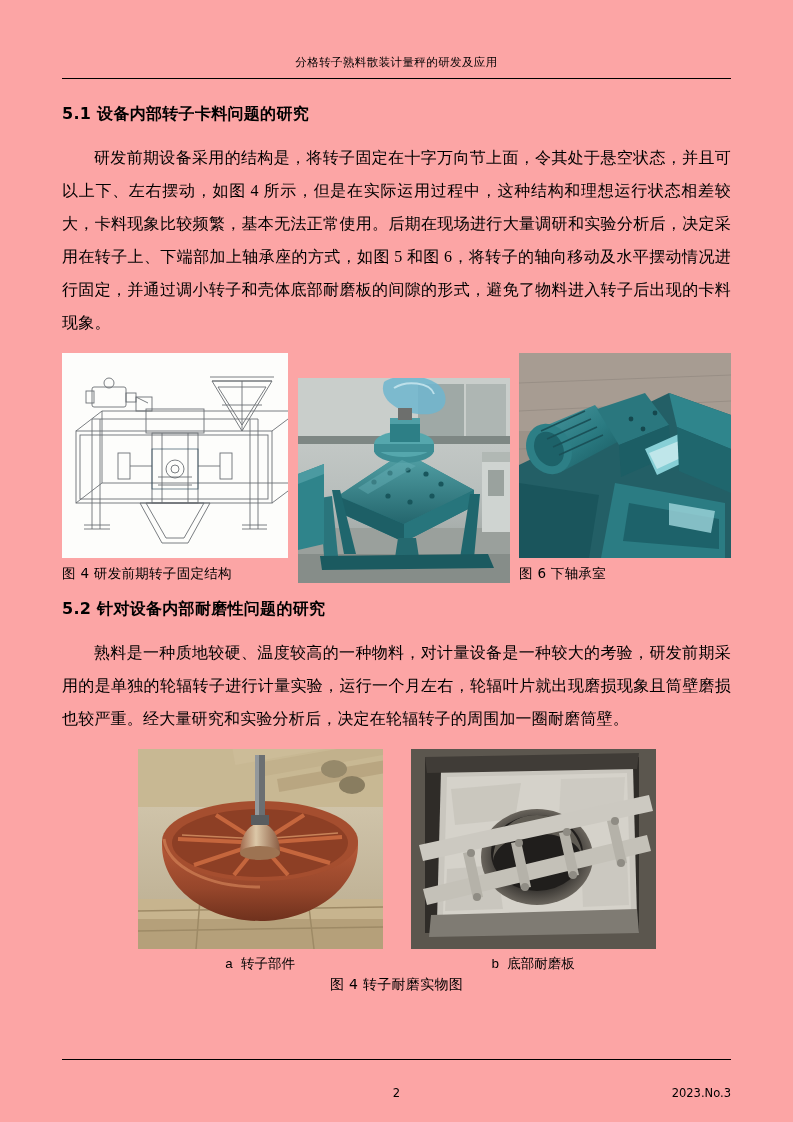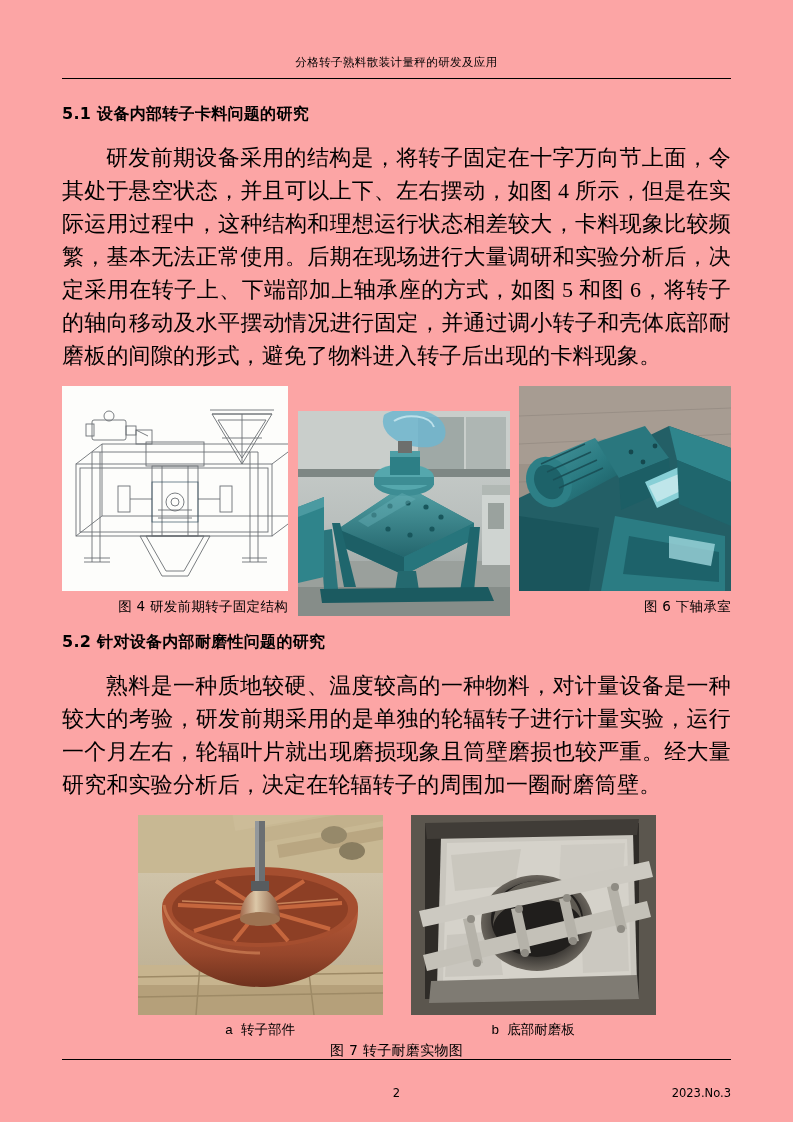--- a/index.html
+++ b/index.html
@@ -56,37 +56,37 @@
     letter-spacing: 0.5px;
   }
   h3.subsec {
     font-family: "DejaVu Sans", sans-serif;
     font-size: 16px;
     font-weight: bold;
     margin: 16px 0 6px 0;
     letter-spacing: 0.3px;
   }
   p.body {
-    font-size: 22px;
+    font-size: 16px;
     line-height: 33px;
     text-align: justify;
     text-justify: inter-ideograph;
     margin: 16px 0 0 0;
     text-indent: 2em;
     letter-spacing: 0.2px;
   }
 
   
   .figrow {
     display: flex;
     justify-content: space-between;
     align-items: flex-end;
     margin-top: 14px;
   }
-  .figure { text-align: right; }
+  .figure { text-align: left; }
   .figcap {
     font-family: "DejaVu Sans", sans-serif;
     font-size: 13.5px;
     margin-top: 7px;
     letter-spacing: 0.3px;
   }
 
   .imgbox {
     position: relative;
     overflow: hidden;
@@ -527,21 +527,21 @@
           <path d="M14 8 L228 4 L226 20 L16 24 Z" fill="#403c37"></path>
         </svg>
       </div>
 
     </div>
 
     <div class="fig7caps">
       <div class="fig7cap">a 转子部件</div>
       <div class="fig7cap">b 底部耐磨板</div>
     </div>
-    <div class="fig7title">图 7 转子耐磨实物图</div>
+    <div class="fig7title">图 4 转子耐磨实物图</div>
 
   </div>
 
   <div class="footer-rule"></div>
   <div class="footer">
     <span class="pageno">2</span>
     <span class="issue">2023.No.3</span>
   </div>
 
 </div>

